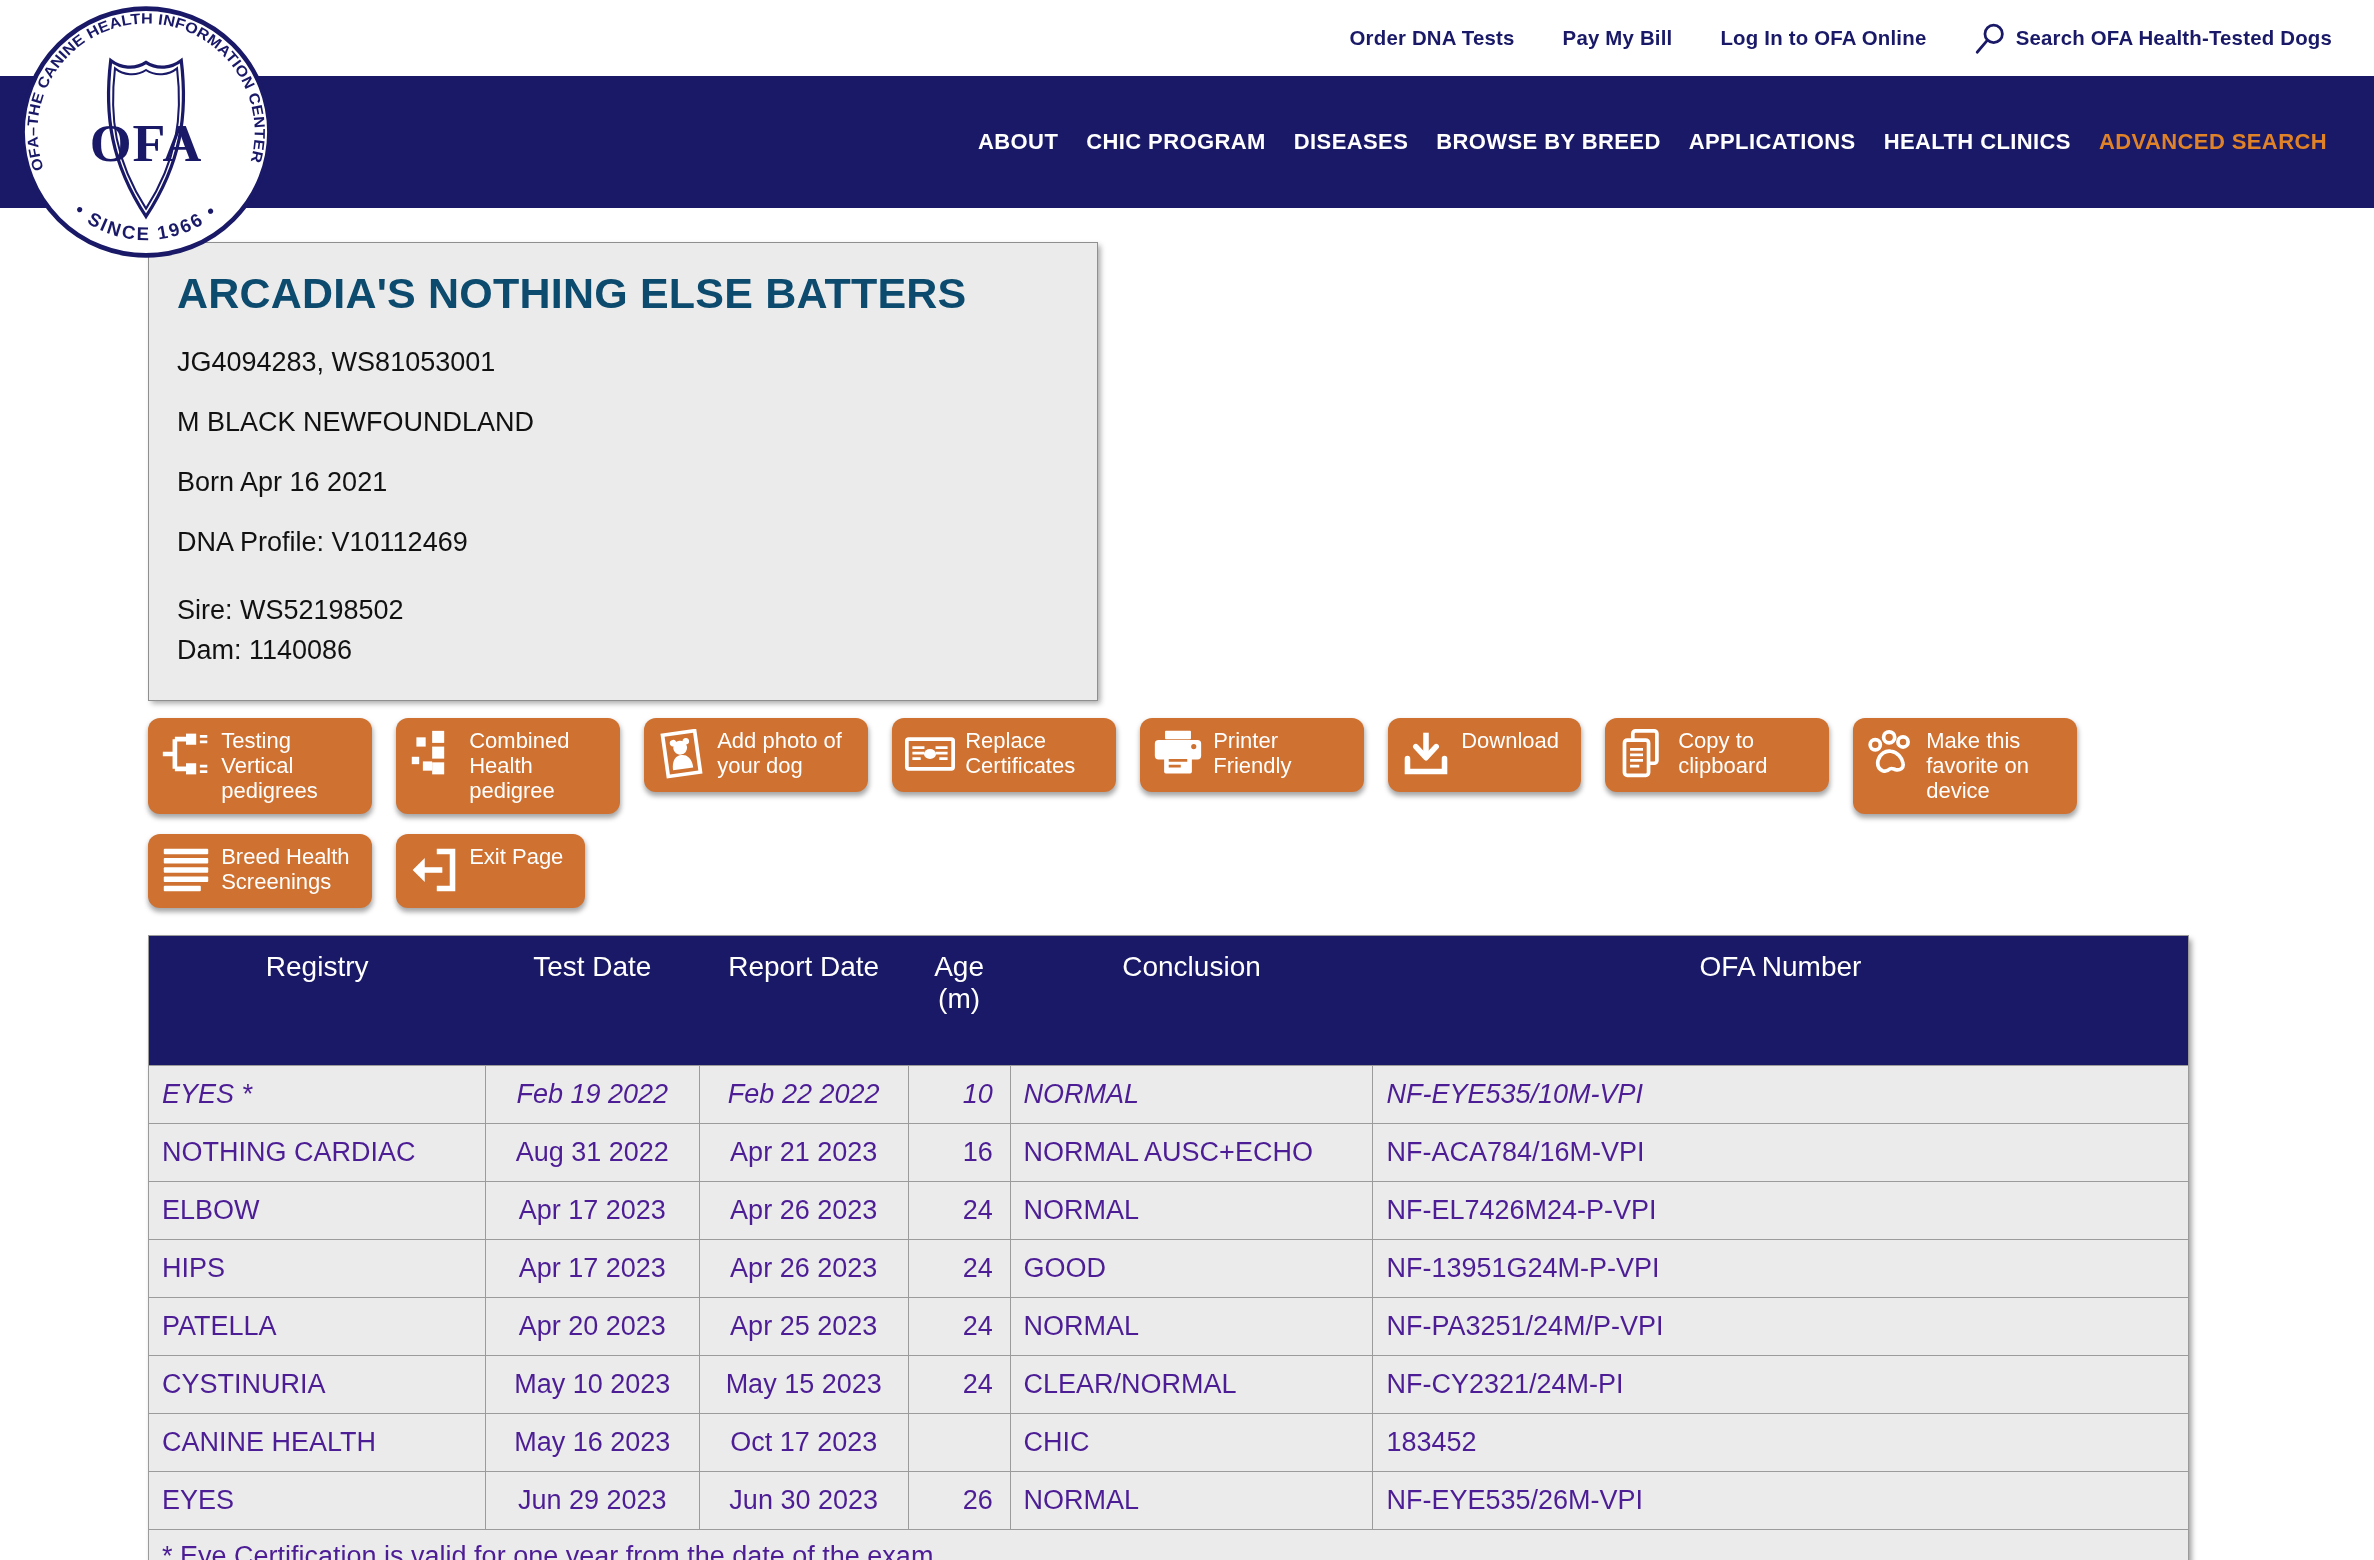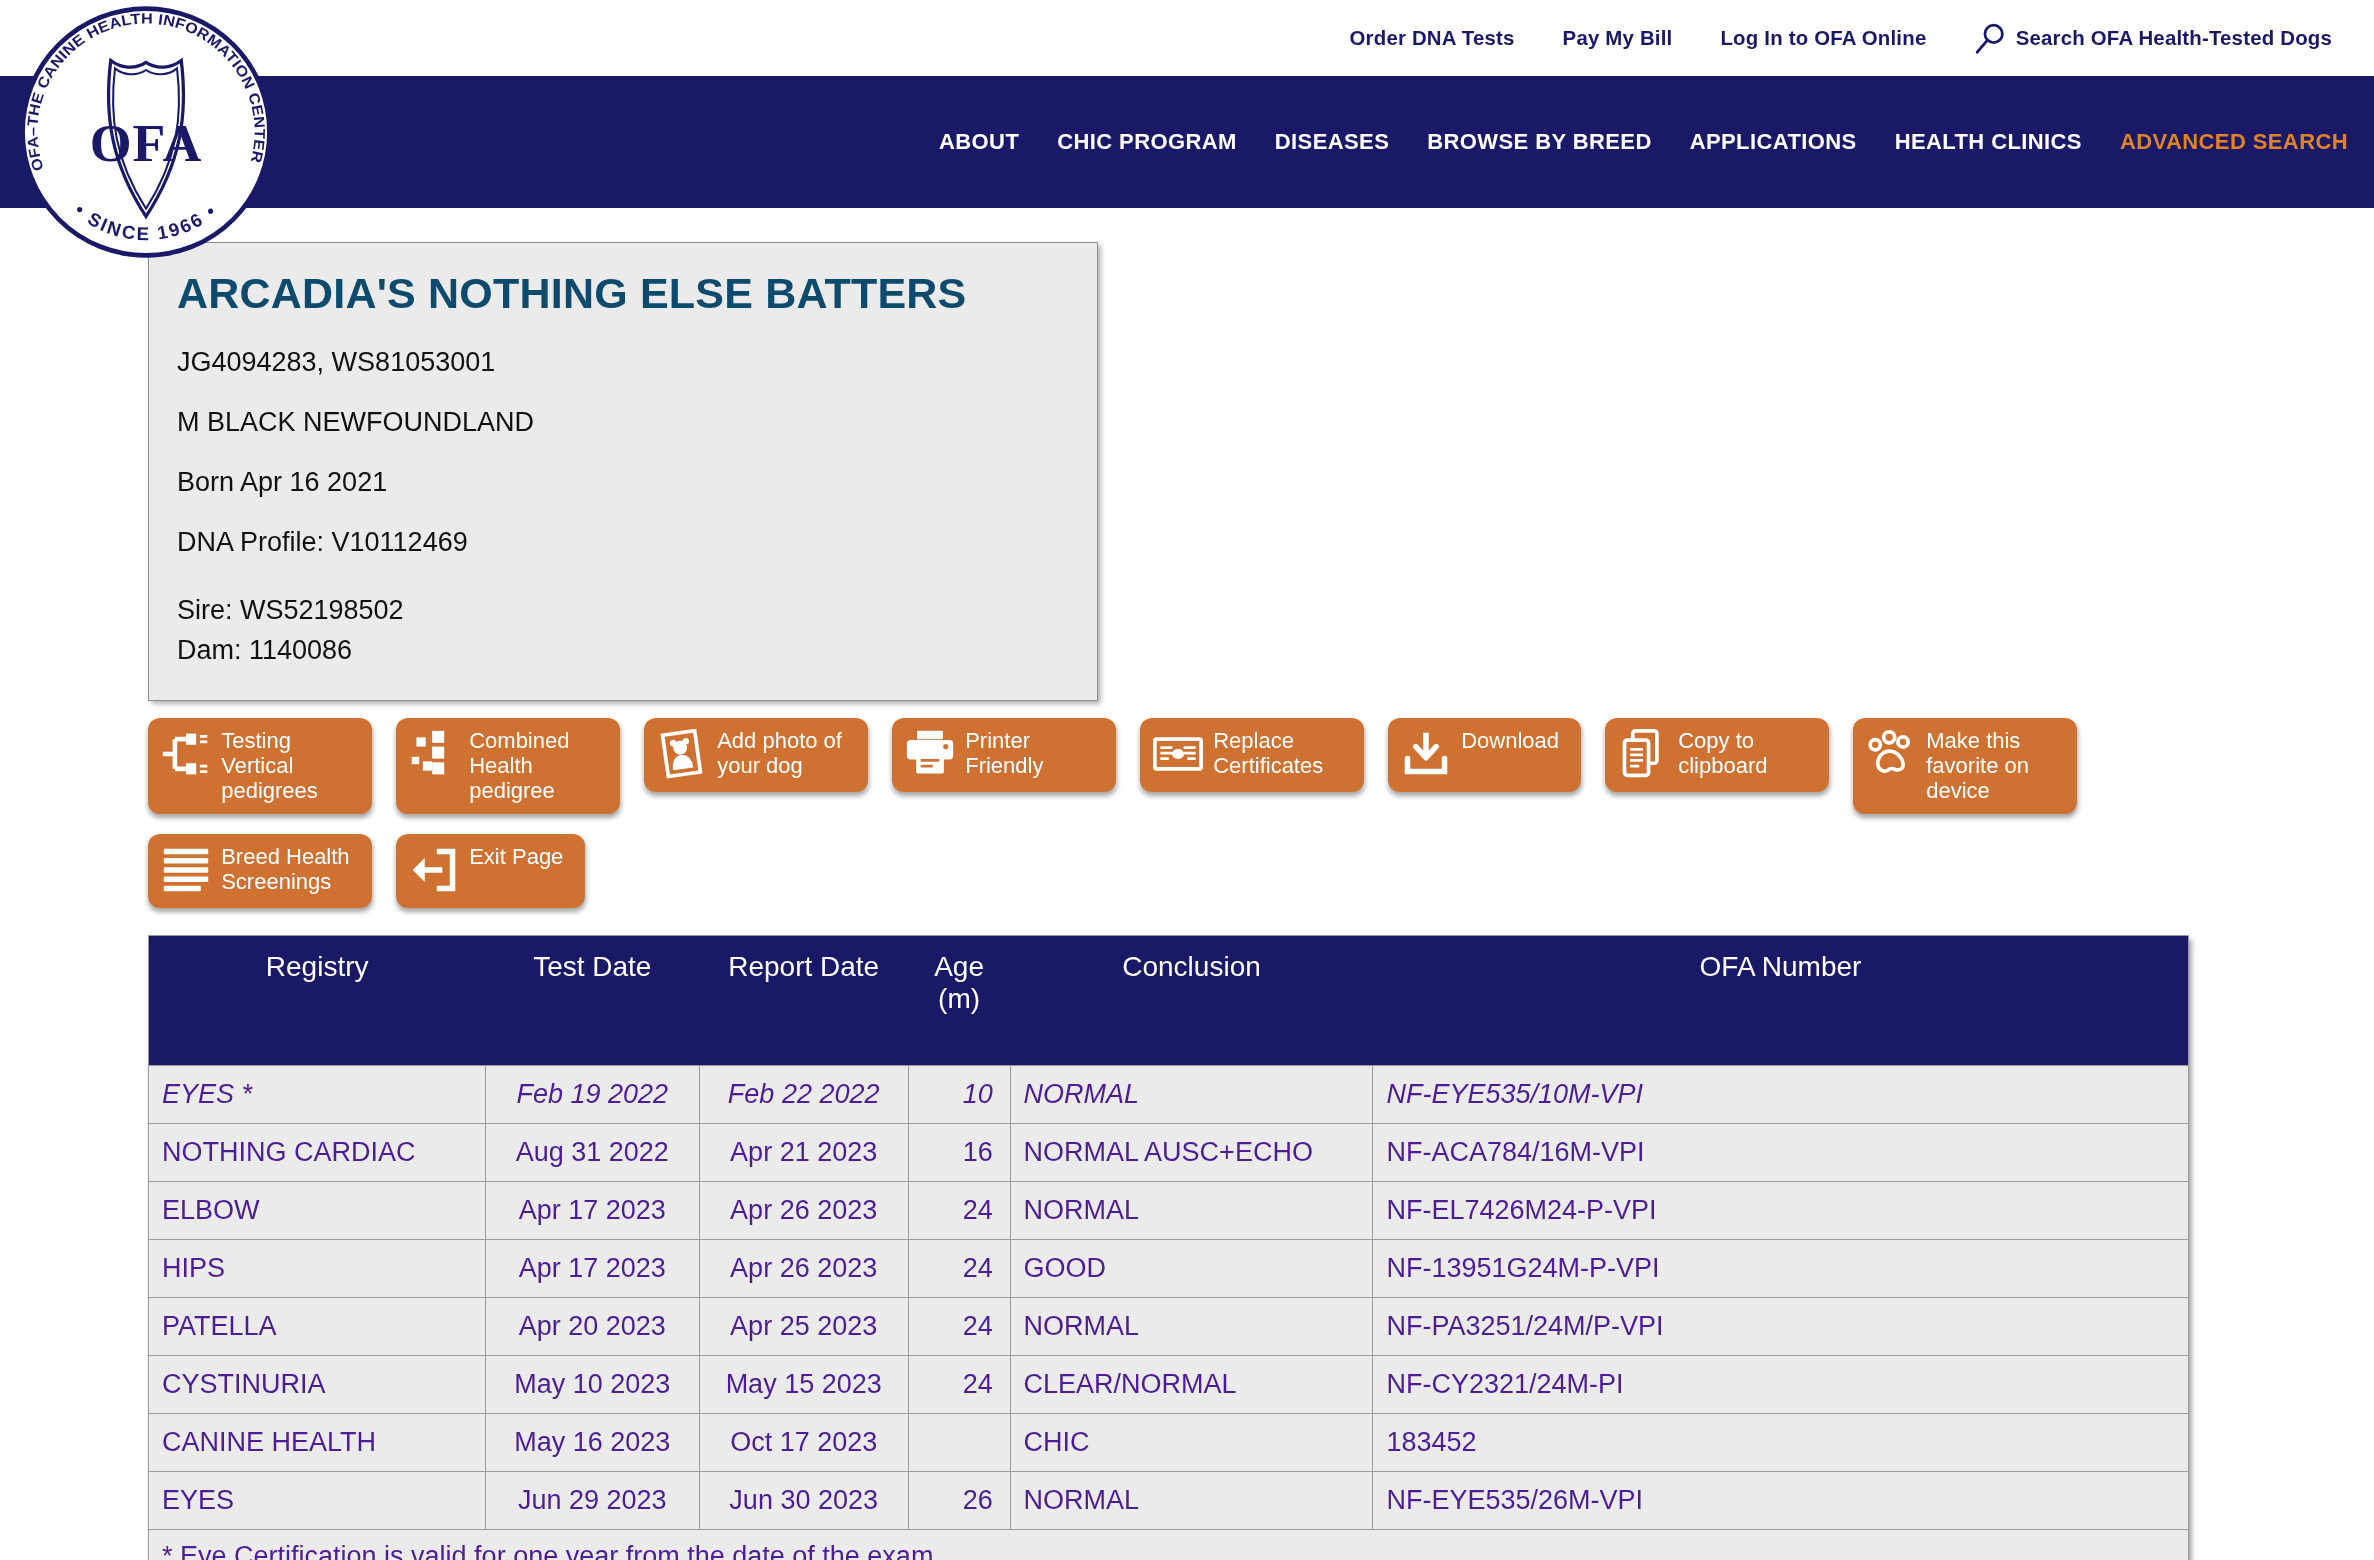--- a/index.html
+++ b/index.html
@@ -12,21 +12,21 @@
     width:2375px;height:1560px;position:relative;overflow:hidden;
     font-family:"Liberation Sans",sans-serif;
   }
   
   .topbar{height:76px;display:flex;justify-content:flex-end;align-items:center;
     gap:48px;padding-right:43px;background:#fff}
   .toplink{color:var(--navy);font-weight:700;font-size:20.4px;text-decoration:none;letter-spacing:0.2px;cursor:pointer}
   .toplink.search{display:flex;align-items:center;gap:9.3px}
   
   .navbar{height:132px;background:var(--navy);display:flex;justify-content:flex-end;
-    align-items:center;gap:38px;padding-right:27px}
+    align-items:center;gap:28px;padding-right:48px}
   .nav-item{color:#fff;font-weight:700;font-size:22px;letter-spacing:0.4px;text-decoration:none;cursor:pointer}
   .nav-item.active{color:var(--accent)}
   
   .logo{position:absolute;top:2.8px;left:16.7px;width:258px;height:258px;z-index:5;cursor:pointer}
   
   .dog-card{position:absolute;top:242px;left:148px;width:950px;background:var(--panel);
     border:0.9px solid #8f8f8f;box-shadow:2.8px 2.8px 5.6px rgba(0,0,0,.35);padding:13px 28px 9.3px}
   .dog-card h1{font-size:43px;margin:13px 0 0;color:#0c4a6e;letter-spacing:0.2px}
   .detail{font-size:27px;margin:29px 0;color:#111}
   .parents{line-height:1.47;margin:33px 0 20px}
@@ -143,37 +143,37 @@
           <circle cx="33" cy="14" r="3.5" fill="#fff"></circle>
           <circle cx="26" cy="20" r="7.5" fill="#fff"></circle>
           <path d="M26 28c-7 0-11 6-11 15h22c0-9-4-15-11-15z" fill="#fff"></path>
         </g>
       </svg>
       <span>Add photo of your dog</span>
     </a>
 
     <a class="action-btn">
       <svg width="50" height="50" viewBox="0 0 54 54">
+        <rect x="2" y="11" width="50" height="32" rx="2" fill="none" stroke="#fff" stroke-width="4"></rect>
+        <path d="M8 20h13M8 26h13M8 32h9" stroke="#fff" stroke-width="3" fill="none"></path>
+        <path d="M33 20h13M33 26h13M37 32h9" stroke="#fff" stroke-width="3" fill="none"></path>
+        <ellipse cx="27" cy="27" rx="6.5" ry="5.5" fill="#fff"></ellipse>
+      </svg>
+      <span>Replace Certificates</span>
+    </a>
+
+    <a class="action-btn">
+      <svg width="50" height="50" viewBox="0 0 54 54">
         <rect x="13" y="2" width="28" height="9" rx="1" fill="#fff"></rect>
         <rect x="2" y="12" width="50" height="21" rx="4" fill="#fff"></rect>
         <circle cx="44" cy="19" r="2.8" style="fill:var(--orange)"></circle>
         <rect x="12" y="27" width="30" height="21" rx="2" fill="#fff"></rect>
         <path d="M17 34h20M17 40h13" style="stroke:var(--orange)" stroke-width="3" fill="none"></path>
       </svg>
       <span>Printer Friendly</span>
-    </a>
-
-    <a class="action-btn">
-      <svg width="50" height="50" viewBox="0 0 54 54">
-        <rect x="2" y="11" width="50" height="32" rx="2" fill="none" stroke="#fff" stroke-width="4"></rect>
-        <path d="M8 20h13M8 26h13M8 32h9" stroke="#fff" stroke-width="3" fill="none"></path>
-        <path d="M33 20h13M33 26h13M37 32h9" stroke="#fff" stroke-width="3" fill="none"></path>
-        <ellipse cx="27" cy="27" rx="6.5" ry="5.5" fill="#fff"></ellipse>
-      </svg>
-      <span>Replace Certificates</span>
     </a>
 
     <a class="action-btn auto">
       <svg width="50" height="50" viewBox="0 0 54 54">
         <path d="M27 4v24" stroke="#fff" stroke-width="6" fill="none"></path>
         <path d="M16 19l11 12 11-12" fill="none" stroke="#fff" stroke-width="6" stroke-linejoin="round" stroke-linecap="round"></path>
         <path d="M7 32v14h40V32" fill="none" stroke="#fff" stroke-width="6" stroke-linecap="round"></path>
       </svg>
       <span>Download</span>
     </a>

